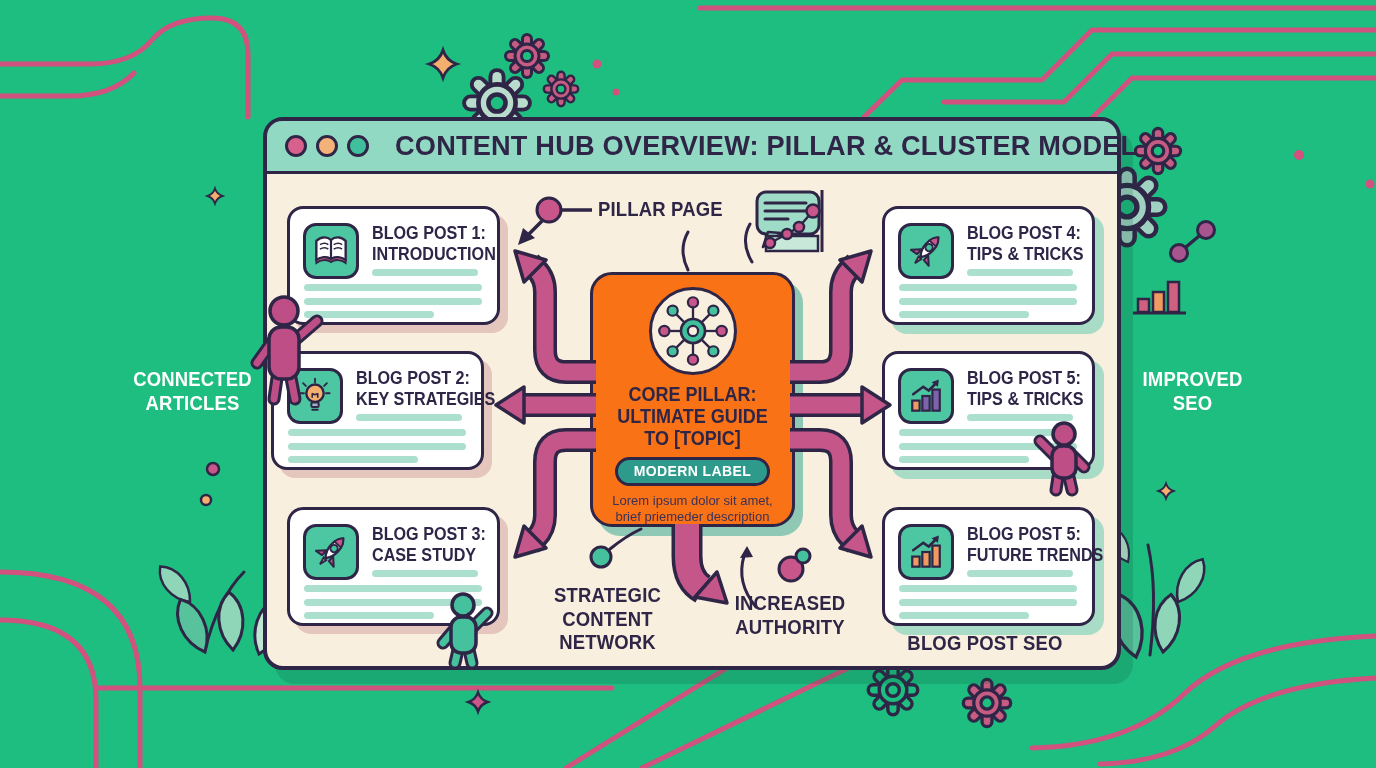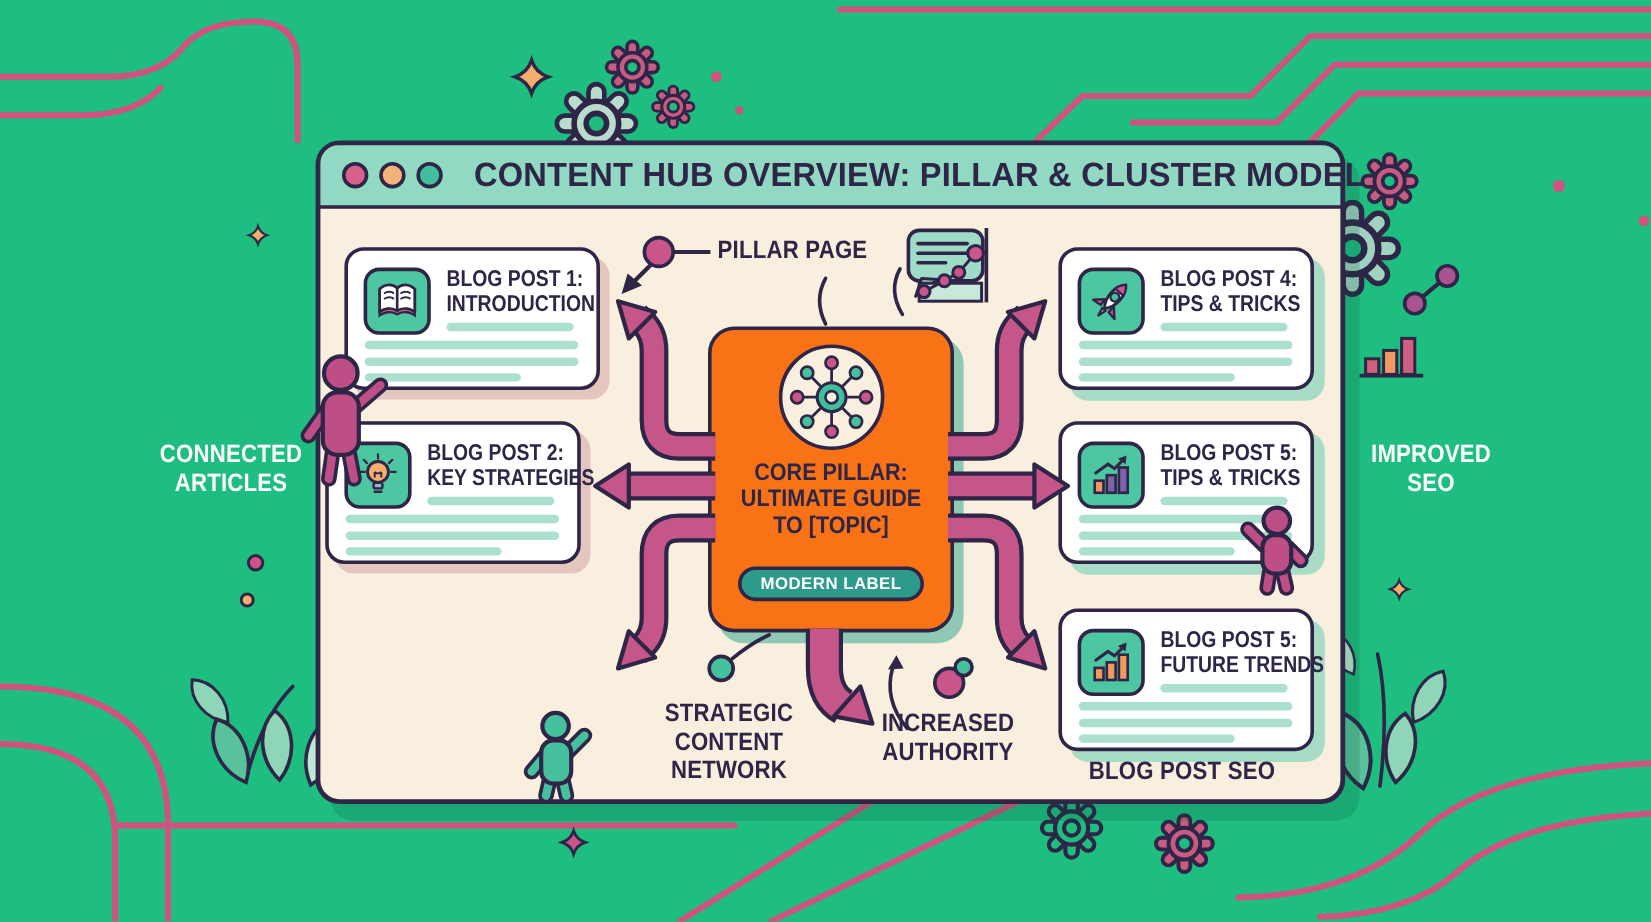--- a/index.html
+++ b/index.html
@@ -42,21 +42,21 @@
   .tl4{left:14px;top:102px;width:130px}
 
   
   .pillar{position:absolute;left:590px;top:272px;width:205px;height:255px;background:#f97316;
           border:3.5px solid #2E2547;border-radius:22px;box-sizing:border-box;text-align:center;
           box-shadow:8px 9px 0 #8FC9B5;}
   .pcircle{width:88px;height:88px;margin:12px auto 0;background:#F8EFDE;border:3px solid #2E2547;
            border-radius:50%;box-sizing:border-box;display:flex;align-items:center;justify-content:center;}
   .ptitle{margin-top:8px;font-size:20px;font-weight:800;color:#2E2547;line-height:22px;
           transform:scaleX(.9);}
-  .pbadge{display:inline-block;margin-top:23px;padding:3px 16px 4px;background:#2D9A8B;
+  .pbadge{display:inline-block;margin-top:8px;padding:3px 16px 4px;background:#2D9A8B;
           border:3px solid #2E2547;border-radius:16px;color:#FFFFFF;font-size:14px;font-weight:700;
           letter-spacing:.4px;}
   .pdesc{margin:7px 9px 0;font-size:13px;font-weight:500;color:#3A3156;line-height:1.25;}
 
   
   .lbl{position:absolute;color:#2E2547;font-weight:800;font-size:21px;text-align:center;
        line-height:1.12;letter-spacing:.2px;transform:scaleX(.88);}
   .lbl.white{color:#FFFFFF;}
   .lbl.nowrap{white-space:nowrap;transform-origin:left center;}
 
@@ -237,20 +237,42 @@
     <div class="ctitle">
       <div>BLOG POST 2:</div>
       <div>KEY STRATEGIES</div>
     </div>
     <div class="tl tl1"></div>
     <div class="tl tl2"></div>
     <div class="tl tl3"></div>
     <div class="tl tl4"></div>
   </div>
 
+  <div class="card sl" style="left:287px;top:507px">
+    <div class="cicon">
+      <svg width="44" height="44" viewBox="0 0 48 48">
+        <g transform="rotate(42 24 24)">
+          <path d="M19 26 L11 34 L19 33 Z" fill="#C9568A" stroke="#2E2547" stroke-width="2.2" stroke-linejoin="round"></path>
+          <path d="M29 26 L37 34 L29 33 Z" fill="#C9568A" stroke="#2E2547" stroke-width="2.2" stroke-linejoin="round"></path>
+          <path d="M24 4 C31 11 31 25 24 33 C17 25 17 11 24 4 Z" fill="#FFFFFF" stroke="#2E2547" stroke-width="2.6" stroke-linejoin="round"></path>
+          <path d="M24 4 C27 7 28.5 10 29 13 L19 13 C19.5 10 21 7 24 4 Z" fill="#C9568A" stroke="#2E2547" stroke-width="2"></path>
+          <circle cx="24" cy="19" r="4" fill="#45C19E" stroke="#2E2547" stroke-width="2.2"></circle>
+          <path d="M22 34 L24 42 L26 34 Z" fill="#F4AE6E" stroke="#2E2547" stroke-width="2"></path>
+        </g>
+      </svg>
+    </div>
+    <div class="ctitle">
+      <div>BLOG POST 3:</div>
+      <div>CASE STUDY</div>
+    </div>
+    <div class="tl tl1"></div>
+    <div class="tl tl2"></div>
+    <div class="tl tl3"></div>
+    <div class="tl tl4"></div>
+  </div>
 
   <div class="card sr" style="left:882px;top:206px">
     <div class="cicon">
       <svg width="44" height="44" viewBox="0 0 48 48">
         <g transform="rotate(42 24 24)">
           <path d="M19 26 L11 34 L19 33 Z" fill="#C9568A" stroke="#2E2547" stroke-width="2.2" stroke-linejoin="round"></path>
           <path d="M29 26 L37 34 L29 33 Z" fill="#C9568A" stroke="#2E2547" stroke-width="2.2" stroke-linejoin="round"></path>
           <path d="M24 4 C31 11 31 25 24 33 C17 25 17 11 24 4 Z" fill="#FFFFFF" stroke="#2E2547" stroke-width="2.6" stroke-linejoin="round"></path>
           <path d="M24 4 C27 7 28.5 10 29 13 L19 13 C19.5 10 21 7 24 4 Z" fill="#C9568A" stroke="#2E2547" stroke-width="2"></path>
           <circle cx="24" cy="19" r="4" fill="#45C19E" stroke="#2E2547" stroke-width="2.2"></circle>
@@ -332,20 +354,21 @@
         <circle r="13" fill="#3FBF9B" stroke="#2E2547" stroke-width="2.8"></circle>
         <circle r="5.5" fill="#F8EFDE" stroke="#2E2547" stroke-width="2.4"></circle>
       </svg>
     </div>
     <div class="ptitle">
       <div>CORE PILLAR:</div>
       <div>ULTIMATE GUIDE</div>
       <div>TO [TOPIC]</div>
     </div>
     <div class="pbadge">MODERN LABEL</div>
+    <div class="pdesc">Lorem ipsum dolor sit amet, brief priemeder description</div>
   </div>
 
   <svg class="deco front" viewBox="0 0 1376 768">
 
     <g>
       <path class="ao" d="M 596 372 H 566 Q 545 372 545 350 V 292 Q 545 278 536 269 L 530 263"></path>
       <path class="ai" d="M 596 372 H 566 Q 545 372 545 350 V 292 Q 545 278 536 269 L 530 263"></path>
       <polygon class="ah" points="515,251 524,282 546,260"></polygon>
     </g>
     <g>

